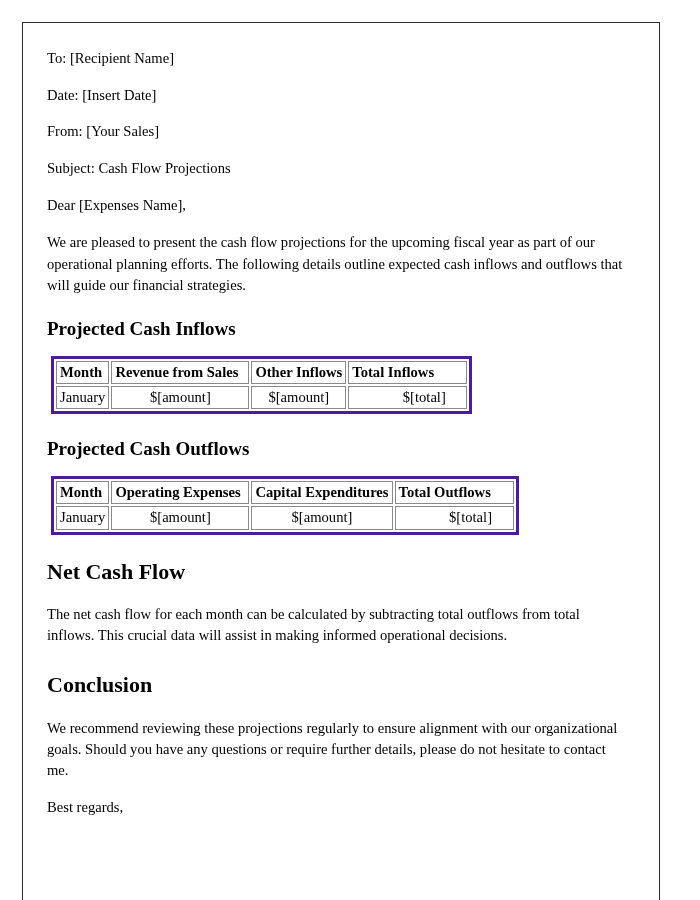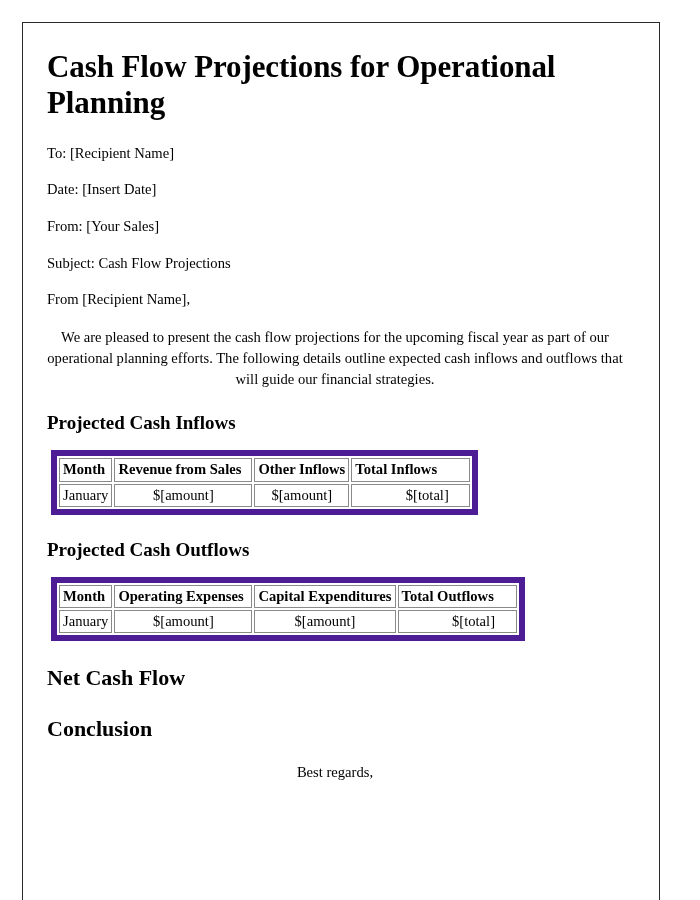--- a/index.html
+++ b/index.html
@@ -43,21 +43,21 @@
   .meta-line {
     font-size: 14.6px;
     line-height: 1.35;
     margin: 0 0 17px 0;
   }
 
   .body-para {
     font-size: 14.6px;
     line-height: 1.45;
     margin: 0 0 16px 0;
-    text-align: center;
+    text-align: left;
   }
 
   .intro-para {
     margin-bottom: 22px;
   }
 
   .h-major {
     font-size: 19px;
     font-weight: bold;
     line-height: 1.15;
@@ -70,21 +70,21 @@
     line-height: 1.15;
     margin: 12px 0 20px 0;
   }
 
   .sec-gap-top { margin-top: 26px; }
 
   
   table.doc-table {
     border-collapse: separate;
     border-spacing: 2px;
-    border: 6px solid #4c1d95;
+    border: 3px solid #4c1d95;
     margin: 0 0 6px 4px;
     background: #ffffff;
     font-size: 14.6px;
   }
   table.doc-table th,
   table.doc-table td {
     border: 1px solid #8a8a8a;
     padding: 1px 3px;
     vertical-align: top;
     line-height: 1.32;
@@ -104,27 +104,26 @@
   table.doc-table td.wide-c { min-width: 78px; padding-left: 36px; }
 
   .table-block { margin-bottom: 24px; }
 </style>
 </head>
 <body>
 
 <div class="page-frame">
   <div class="page-content">
 
-    <h1 class="doc-title">Cash Flow Projections for Operational Planning</h1>
 
     <p class="meta-line">To: [Recipient Name]</p>
     <p class="meta-line">Date: [Insert Date]</p>
     <p class="meta-line">From: [Your Sales]</p>
     <p class="meta-line">Subject: Cash Flow Projections</p>
-    <p class="meta-line">From [Recipient Name],</p>
+    <p class="meta-line">Dear [Expenses Name],</p>
 
     <p class="body-para intro-para">We are pleased to present the cash flow projections for the upcoming fiscal year as part of our operational planning efforts. The following details outline expected cash inflows and outflows that will guide our financial strategies.</p>
 
     <h2 class="h-major">Projected Cash Inflows</h2>
 
     <div class="table-block">
       <table class="doc-table">
         <thead>
           <tr>
             <th>Month</th>
@@ -161,19 +160,21 @@
             <td>January</td>
             <td class="wide-a">$[amount]</td>
             <td class="wide-a">$[amount]</td>
             <td class="wide-c">$[total]</td>
           </tr>
         </tbody>
       </table>
     </div>
 
     <h3 class="h-minor">Net Cash Flow</h3>
+    <p class="body-para">The net cash flow for each month can be calculated by subtracting total outflows from total inflows. This crucial data will assist in making informed operational decisions.</p>
 
     <h3 class="h-minor sec-gap-top">Conclusion</h3>
+    <p class="body-para">We recommend reviewing these projections regularly to ensure alignment with our organizational goals. Should you have any questions or require further details, please do not hesitate to contact me.</p>
 
     <p class="body-para">Best regards,</p>
 
   </div>
 </div>
 
 </body></html>

